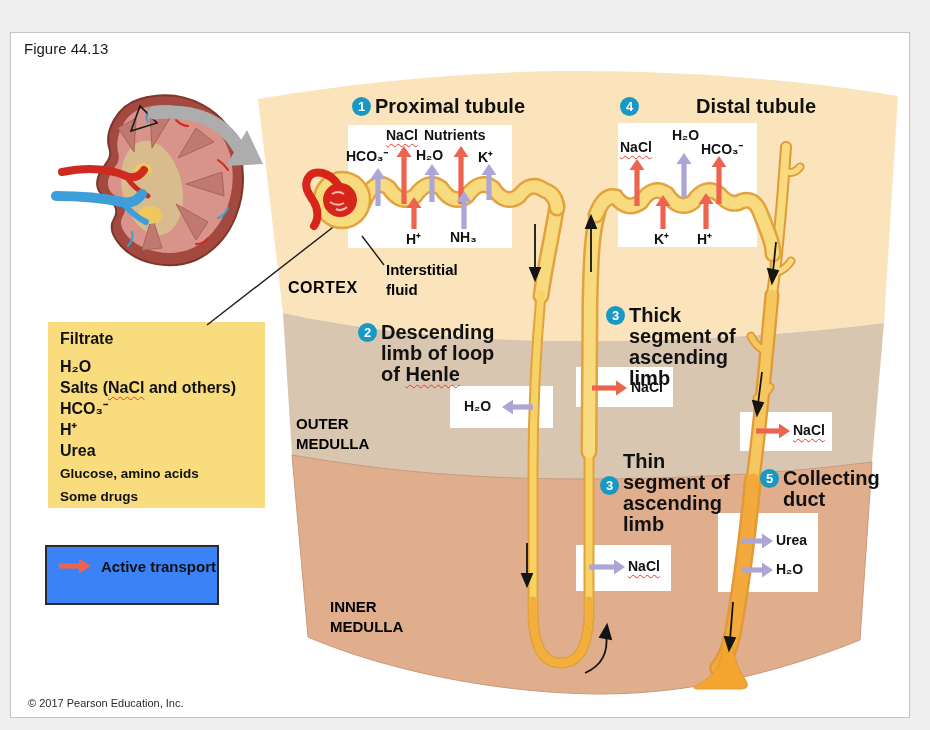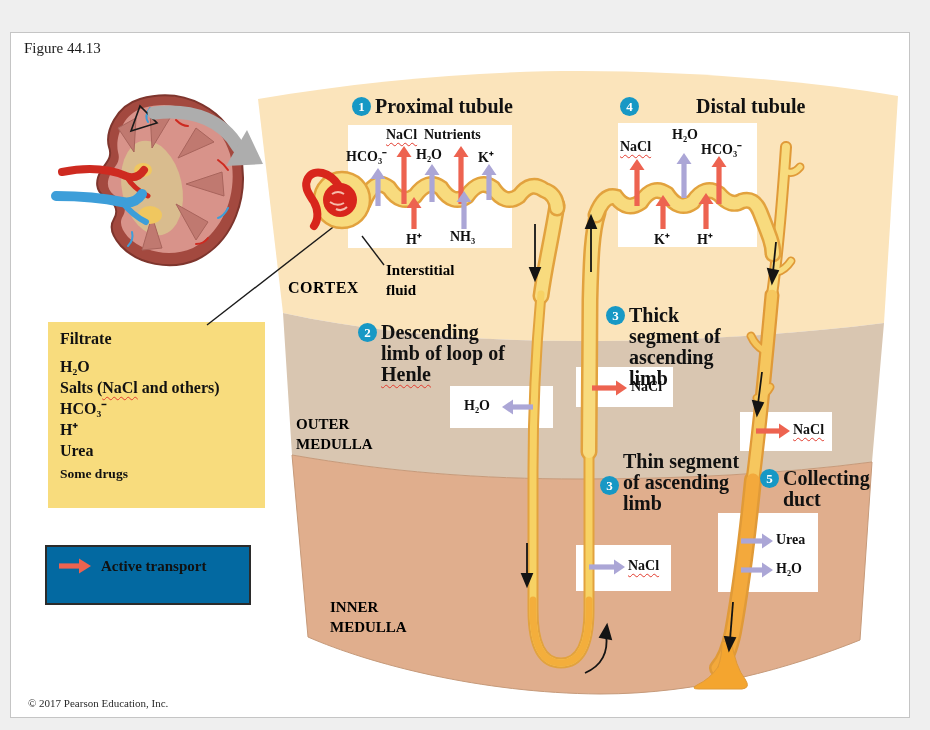--- a/index.html
+++ b/index.html
@@ -1,37 +1,37 @@
 <!DOCTYPE html>
 <html><head>
 <meta charset="utf-8">
 <style>
   html,body{margin:0;padding:0;background:#EFEFEF;}
   .wrap{position:relative;width:930px;height:730px;background:#EFEFEF;overflow:hidden;
-        font-family:Liberation Serif, serif;}
+        font-family:Liberation Sans, sans-serif;}
   .page{position:absolute;left:10px;top:32px;width:898px;height:684px;background:#FFFFFF;
         border:1px solid #C5C5C5;}
   svg.layer{position:absolute;left:0;top:0;pointer-events:none;}
   .bg{z-index:1;} .fg{z-index:3;}
   .whitebox{position:absolute;background:#FFFFFF;z-index:2;}
   .figure-label{position:absolute;left:24px;top:40px;font-size:15px;color:#1A1A1A;z-index:4;}
   .copyright{position:absolute;left:28px;top:697px;font-size:11px;color:#2A2A2A;z-index:4;}
   .chem{position:absolute;z-index:4;font-weight:bold;font-size:14px;color:#111;white-space:nowrap;}
   .region-label{position:absolute;z-index:4;font-weight:bold;color:#000000;line-height:20px;}
   .badge{position:absolute;width:19px;height:19px;border-radius:50%;background:#1798C5;
          color:#fff;font-weight:bold;font-size:13px;line-height:19px;text-align:center;z-index:4;}
   .step-text{position:absolute;z-index:4;font-weight:bold;font-size:20px;line-height:21px;color:#111;}
   .sq{text-decoration:underline;text-decoration-style:wavy;text-decoration-color:#E23B2E;
       text-decoration-thickness:1px;text-underline-offset:3px;}
   .filtrate{position:absolute;left:48px;top:322px;width:217px;height:186px;background:#F8DC7D;
             z-index:2;padding:8px 0 0 12px;box-sizing:border-box;color:#111;}
   .filtrate .t{font-weight:bold;font-size:16px;margin-bottom:8px;}
   .filtrate .i{font-weight:bold;font-size:16px;line-height:21px;}
   .filtrate .s{font-weight:bold;font-size:13.5px;line-height:21px;margin-top:2px;}
-  .legend{position:absolute;left:45px;top:545px;width:206px;height:60px;background:#0369a1;
+  .legend{position:absolute;left:45px;top:545px;width:174px;height:60px;background:#3b82f6;
           border:2px solid #2B2B2B;z-index:2;padding:7px 0 0 10px;box-sizing:border-box;}
   .legrow{display:flex;align-items:center;height:24px;}
   .legrow .txt{font-weight:bold;font-size:15px;color:#111;margin-left:8px;}
 </style>
 </head>
 <body>
 
 <div class="wrap">
   <div class="page"></div>
 
@@ -92,20 +92,21 @@
   <div class="whitebox" style="left:576px;top:545px;width:95px;height:46px;"></div>
   <div class="whitebox" style="left:718px;top:513px;width:100px;height:79px;"></div>
 
   <div class="filtrate">
     <div class="t">Filtrate</div>
     <div class="i">H₂O</div>
     <div class="i"><span>Salts (</span><span class="sq">NaCl</span><span> and others)</span></div>
     <div class="i">HCO₃⁻</div>
     <div class="i">H⁺</div>
     <div class="i">Urea</div>
+    <div class="s">Glucose, amino acids</div>
     <div class="s">Some drugs</div>
   </div>
 
   <div class="legend">
     <div class="legrow">
       <svg width="36" height="16">
         <rect x="2" y="5.4" width="20" height="5.2" fill="#ED6350"></rect>
           <polygon points="22,0.5 22,15.5 34,8" fill="#ED6350"></polygon>
       </svg>
       <span class="txt">Active transport</span>

